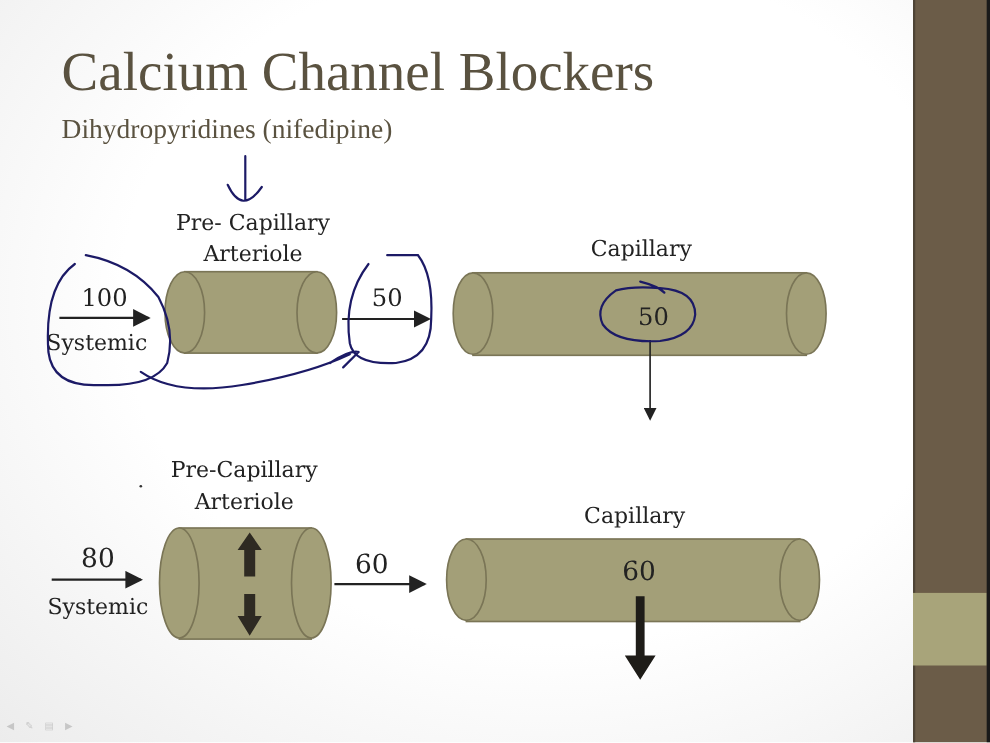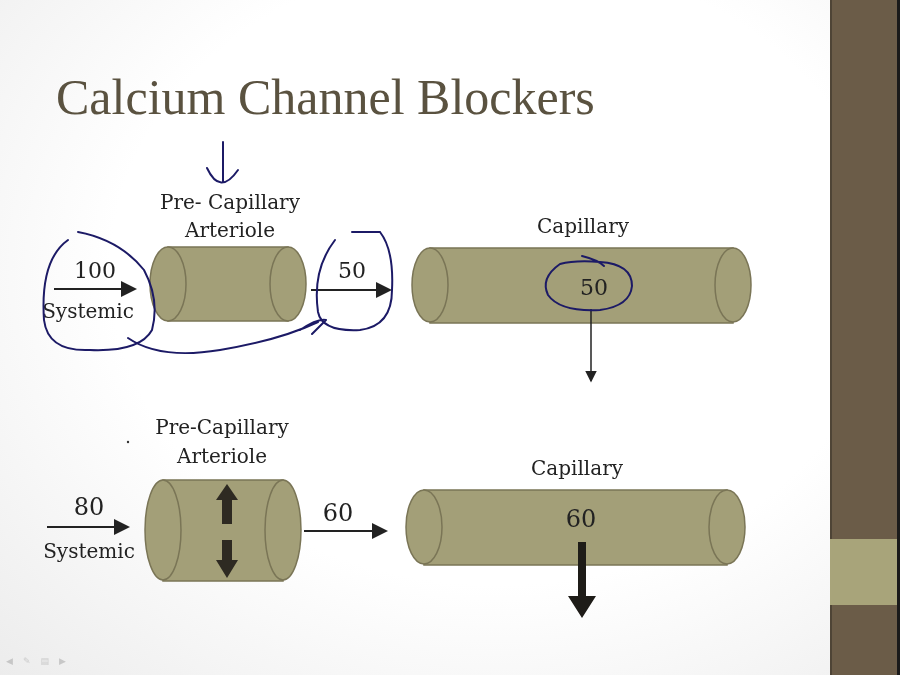--- a/index.html
+++ b/index.html
@@ -5,33 +5,34 @@
   html, body { margin:0; padding:0; }
   body { width:900px; height:675px; position:relative; overflow:hidden;
          background:#fff; font-family:"DejaVu Serif", "Liberation Serif", serif; }
   .slide { position:absolute; left:0; top:0; width:830px; height:675px;
            background: radial-gradient(ellipse at 60% 40%, #ffffff 55%, #ececec 100%); }
   .sidebar { position:absolute; left:830px; top:0; width:70px; height:675px; background:#6b5c48; }
   .sidebar .edge { position:absolute; left:0; top:0; width:2px; height:100%; background:#4e4436; }
   .sidebar .accent { position:absolute; left:0; top:539px; width:67px; height:66px; background:#a8a47a; }
   .sidebar .right { position:absolute; right:0; top:0; width:3px; height:100%; background:#1a1a1a; }
   .title { position:absolute; left:56px; top:36px; font-size:50px; color:#5a5240;
-           font-family:"Liberation Serif", serif; letter-spacing:0px; white-space:nowrap;margin-top:32px; }
+           font-family:"Liberation Serif", serif; letter-spacing:0px; white-space:nowrap; }
   .subtitle { position:absolute; left:56px; top:104px; font-size:25px; color:#5a5240;
               font-family:"Liberation Serif", serif; white-space:nowrap; }
   svg.diagram { position:absolute; left:0; top:0; }
   .lbl { font-family:"DejaVu Serif", serif; fill:#222; }
   .player { position:absolute; left:6px; top:656px; display:flex; gap:10px; opacity:0.25; }
   .player span { font-size:9px; color:#555; font-family:"DejaVu Sans", sans-serif; }
 </style>
 </head>
 <body>
 
 <div class="slide">
   <div class="title">Calcium Channel Blockers</div>
+  <div class="subtitle">Dihydropyridines (nifedipine)</div>
 
   <svg class="diagram" width="830" height="675" viewBox="0 0 830 675">
     <defs>
       <marker id="ah" markerWidth="8" markerHeight="8" refX="7" refY="4" orient="auto">
         <path d="M0,0 L8,4 L0,8 z" fill="#222"></path>
       </marker>
     </defs>
 
     <g>
       <text class="lbl" x="230" y="209" font-size="20" text-anchor="middle">Pre- Capillary</text>

